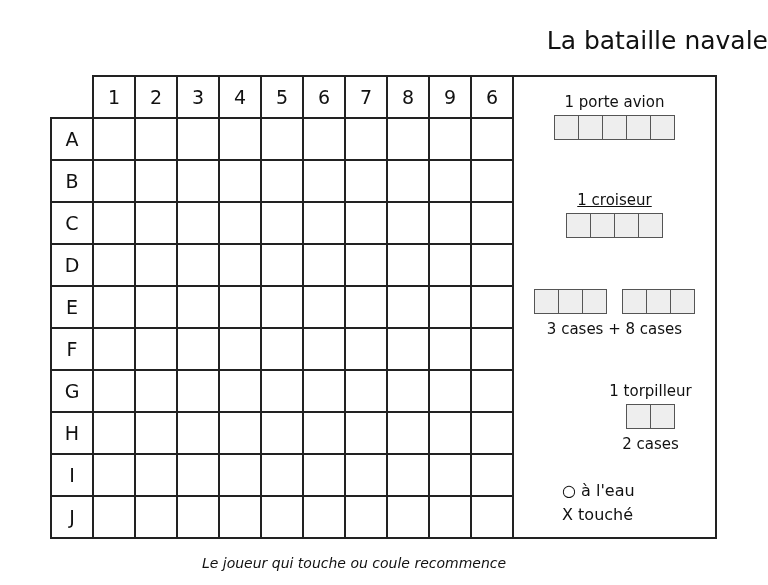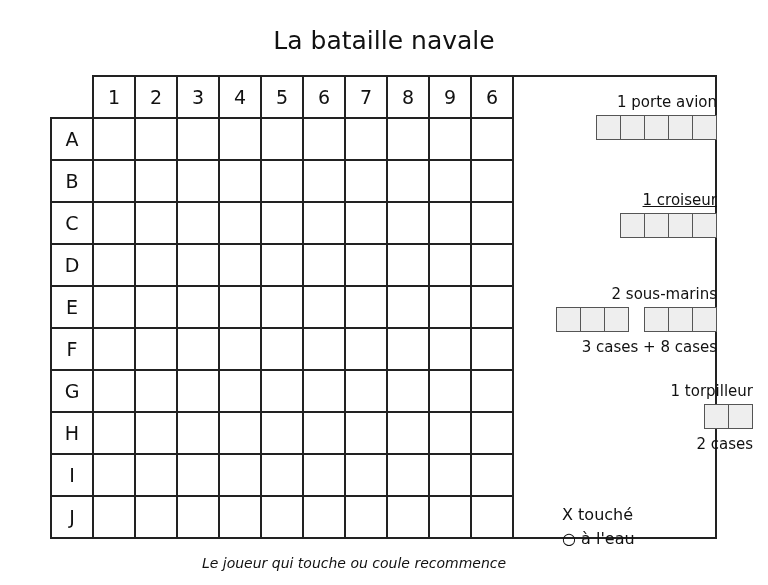--- a/index.html
+++ b/index.html
@@ -1,21 +1,21 @@
 <!DOCTYPE html>
 <html><head>
 <meta charset="utf-8">
 <style>
   body { margin:0; background:#fff; width:768px; height:585px; position:relative; font-family:"DejaVu Sans", sans-serif; color:#111; overflow:hidden; }
-  .title { position:absolute; left:0; top:26px; width:768px; text-align:center; font-size:25px; font-weight:500; }
+  .title { position:absolute; left:0; top:26px; width:768px; text-align:right; font-size:25px; font-weight:500; }
   .grid { position:absolute; left:50px; top:75px; border-collapse:collapse; }
   .grid td { width:40px; height:40px; border:2px solid #222; text-align:center; font-size:19px; padding:0; }
   .grid td.blank { border-top:none; border-left:none; }
   .panel { position:absolute; left:512px; top:75px; width:205px; height:464px; border:2px solid #222; border-left:none; box-sizing:border-box; }
-  .ship { position:absolute; left:0; width:205px; text-align:right; font-size:15px; }
+  .ship { position:absolute; left:0; width:205px; text-align:center; font-size:15px; }
   .boxes { display:inline-flex; }
   .boxes span { width:23px; height:23px; background:#eee; border:1px solid #555; margin-left:-1px; }
   .legend { position:absolute; left:50px; font-size:16px; }
   .footer { position:absolute; left:0; top:555px; width:708px; text-align:center; font-style:italic; font-size:14px; }
 </style>
 </head>
 <body>
 
 <div class="title">La bataille navale</div>
 
@@ -182,42 +182,41 @@
       <div class="ship" style="top: 114px; text-decoration: underline;">
         <div>1 croiseur</div>
         <div style="margin: 4px 0px 2px;"><div class="boxes">
             <span></span>
             <span></span>
             <span></span>
             <span></span>
           </div></div>
       </div>
       <div class="ship" style="top: 208px;">
-        <div>2 sous-marins</div>
         <div style="margin: 4px 0px 2px;"><div class="boxes">
             <span></span>
             <span></span>
             <span></span>
           </div><div class="boxes" style="margin-left: 16px;">
             <span></span>
             <span></span>
             <span></span>
           </div></div>
         <div>3 cases + 8 cases</div>
       </div>
       <div class="ship" style="top: 305px; padding-left: 36px;">
         <div>1 torpilleur</div>
         <div style="margin: 4px 0px 2px;"><div class="boxes">
             <span></span>
             <span></span>
           </div></div>
         <div>2 cases</div>
       </div>
     </div>
-  <div class="legend" style="top:404px;margin-top:48px;">
+  <div class="legend" style="top:404px;">
     <span>○</span>
     <span>à l'eau</span>
   </div>
   <div class="legend" style="top:428px;">
     <span>X</span>
     <span>touché</span>
   </div>
 </div>
 
 <div class="footer">Le joueur qui touche ou coule recommence</div>

